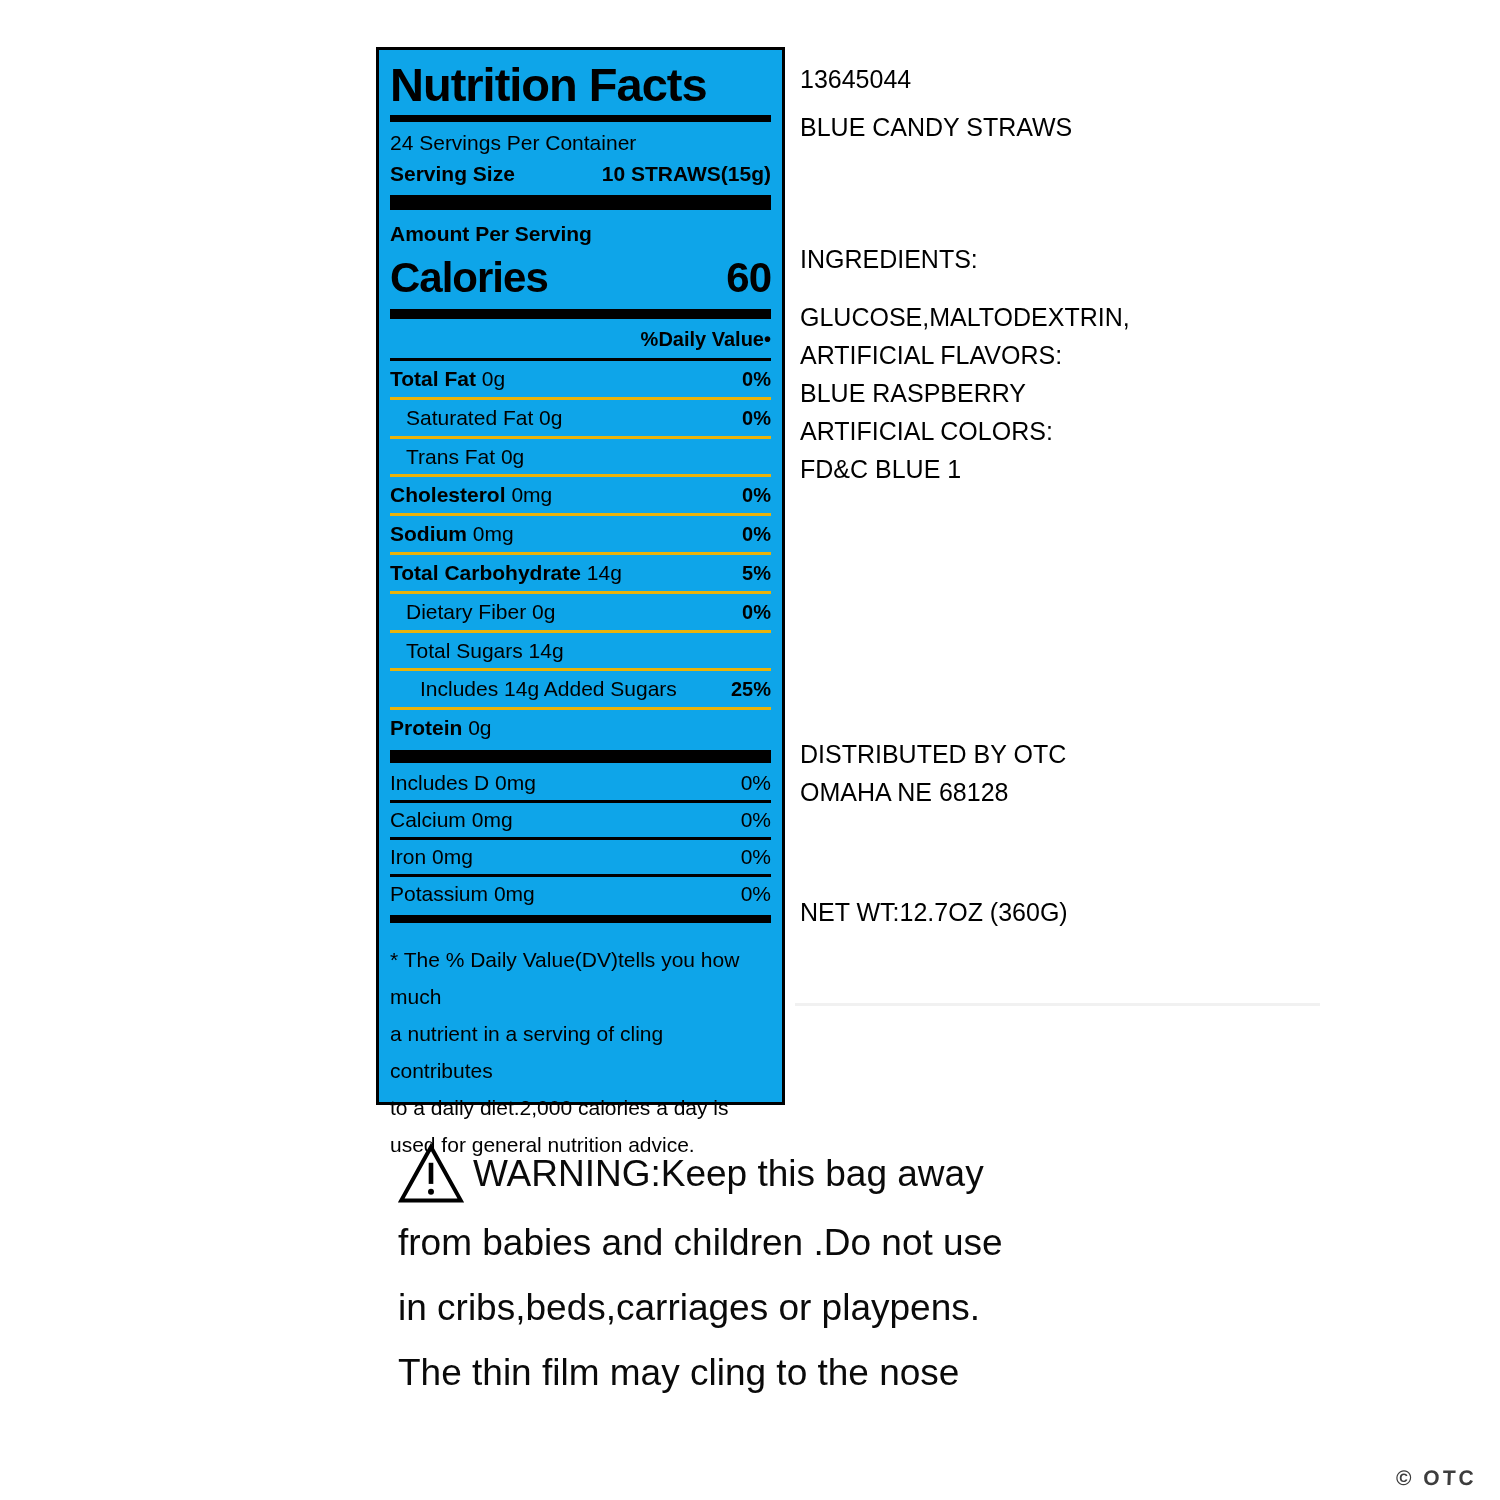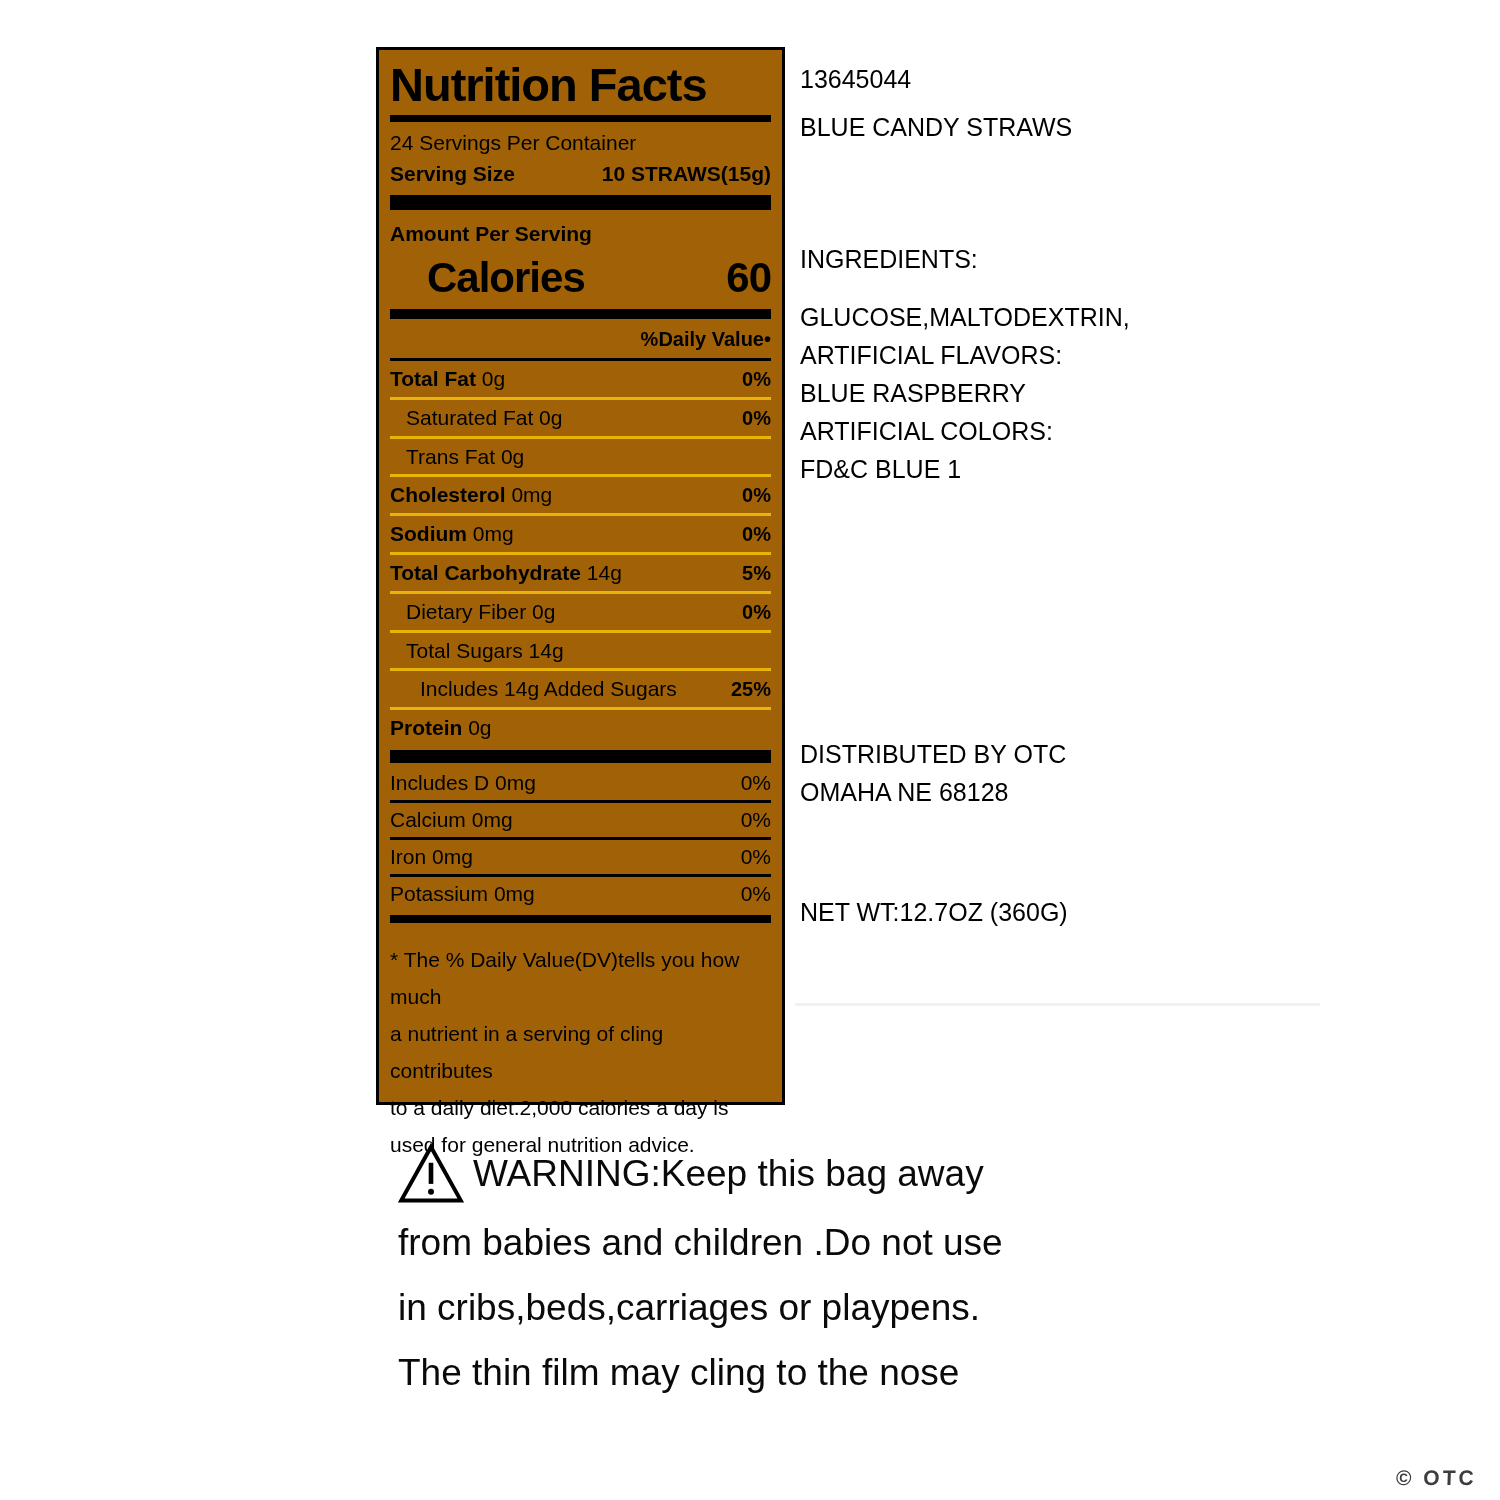--- a/index.html
+++ b/index.html
@@ -6,40 +6,40 @@
   html,body { background:#fff; }
   body {
     width:1500px; height:1500px; position:relative;
     font-family:"Liberation Sans", sans-serif; color:#000;
     overflow:hidden;
   }
 
   
   .nf-box {
     position:absolute; left:376px; top:47px; width:409px; height:1058px;
-    border:3px solid #000; background:#a16207; padding:8px 11px 10px 11px;
+    border:3px solid #000; background:#0ea5e9; padding:8px 11px 10px 11px;
   }
   .nf-title {
     font-size:47px; font-weight:900; letter-spacing:-1px;
     line-height:54px; white-space:nowrap;
   }
   .rule { background:#000; width:100%; }
   .rule-7 { height:7px; margin:3px 0 5px 0; }
   .bar-15 { height:15px; margin:5px 0 6px 0; }
   .bar-10 { height:10px; margin:5px 0 5px 0; }
   .bar-13 { height:13px; margin:5px 0 3px 0; }
   .bar-8  { height:8px;  margin:4px 0 0 0; }
   .rule-3 { height:3px; }
 
   .nf-servings { font-size:21px; line-height:31px; margin-top:2px; }
   .nf-ssrow { display:flex; justify-content:space-between;
               font-size:21px; font-weight:bold; line-height:32px; }
   .nf-aps { font-size:21px; font-weight:bold; line-height:35px; }
   .nf-calrow { display:flex; justify-content:space-between; align-items:baseline;
-               font-size:42px; font-weight:900; line-height:53px; letter-spacing:-1px;margin-left:37px; }
+               font-size:42px; font-weight:900; line-height:53px; letter-spacing:-1px; }
   .nf-dvh { text-align:right; font-size:20px; font-weight:900; line-height:31px; padding-bottom:3px; }
 
   .nf-row { display:flex; justify-content:space-between; align-items:baseline;
             font-size:21px; line-height:35px; border-bottom:3px solid #eab308; }
   .nf-row.nb { border-bottom:none;text-align:right; }
   .heavy { font-weight:900; }
   .ind1 { padding-left:16px; }
   .ind2 { padding-left:30px; }
   .nf-dv { font-weight:900; font-size:20px; }
   .vit .nf-dv { font-weight:normal; font-size:21px; }

